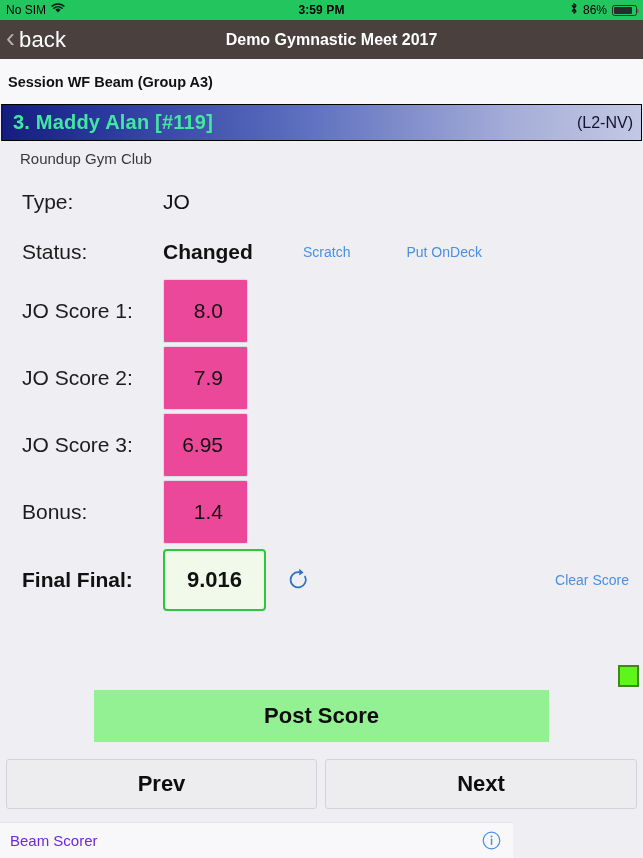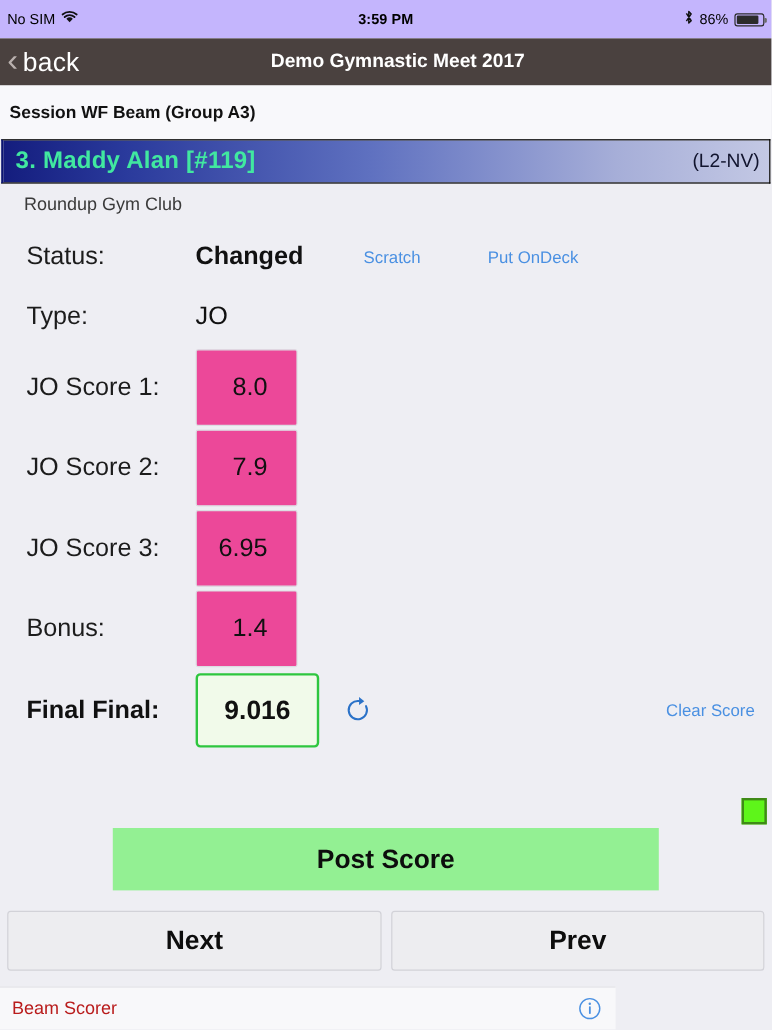--- a/index.html
+++ b/index.html
@@ -11,22 +11,22 @@
     height: 858px;
     background: #eeeef3;
     font-family: "Liberation Sans", sans-serif;
     color: #1a1a1a;
     overflow: hidden;
     position: relative;
   }
 
   
   .statusbar {
-    height: 32px;
-    background: #c4b5fd;
+    height: 20px;
+    background: #22c55e;
     display: flex;
     align-items: center;
     padding: 0 6px;
     font-size: 12px;
     color: #000;
     box-sizing: border-box;
   }
   .sb-left, .sb-right {
     display: flex;
     align-items: center;
@@ -297,21 +297,21 @@
     left: 0; bottom: 0;
     width: 513px;
     height: 36px;
     background: #f8f8fa;
     border-top: 1px solid #e2e2e7;
     display: flex;
     align-items: center;
     padding: 0 12px 0 10px;
     box-sizing: border-box;
     font-size: 15px;
-    color: #b91c1c;
+    color: #6d28d9;
   }
   .footer .info-icon {
     margin-left: auto;
     cursor: pointer;
     display: flex;
   }
 </style>
 </head>
 <body>
 
@@ -355,29 +355,29 @@
 <div class="athlete-bar">
   <span class="athlete-name">3. Maddy Alan [#119]</span>
   <span class="athlete-level">(L2-NV)</span>
 </div>
 
 <div class="club">Roundup Gym Club</div>
 
 <div class="rows">
 
   <div class="row">
+    <span class="row-label">Type:</span>
+    <span class="row-value plain">JO</span>
+  </div>
+
+  <div class="row">
     <span class="row-label">Status:</span>
     <span class="row-value">Changed</span>
     <span class="link scratch">Scratch</span>
     <span class="link">Put OnDeck</span>
-  </div>
-
-  <div class="row">
-    <span class="row-label">Type:</span>
-    <span class="row-value plain">JO</span>
   </div>
 
   <div class="row score-row">
     <span class="row-label">JO Score 1:</span>
     <div class="score-box">8.0</div>
   </div>
 
   <div class="row score-row">
     <span class="row-label">JO Score 2:</span>
     <div class="score-box">7.9</div>
@@ -407,22 +407,22 @@
 
 </div>
 
 <div class="indicator"></div>
 
 <div class="post-wrap">
   <div class="post-btn">Post Score</div>
 </div>
 
 <div class="navrow">
+  <div class="navbtn prev">Prev</div>
   <div class="navbtn next">Next</div>
-  <div class="navbtn prev">Prev</div>
 </div>
 
 <div class="footer">
   <span>Beam Scorer</span>
   <span class="info-icon">
     <svg width="19" height="19" viewBox="0 0 19 19">
       <circle cx="9.5" cy="9.5" r="8.3" stroke="#4a90e2" stroke-width="1.2" fill="none"></circle>
       <circle cx="9.5" cy="5.4" r="1" fill="#4a90e2"></circle>
       <rect x="8.8" y="7.6" width="1.5" height="6.4" rx="0.6" fill="#4a90e2"></rect>
     </svg>

